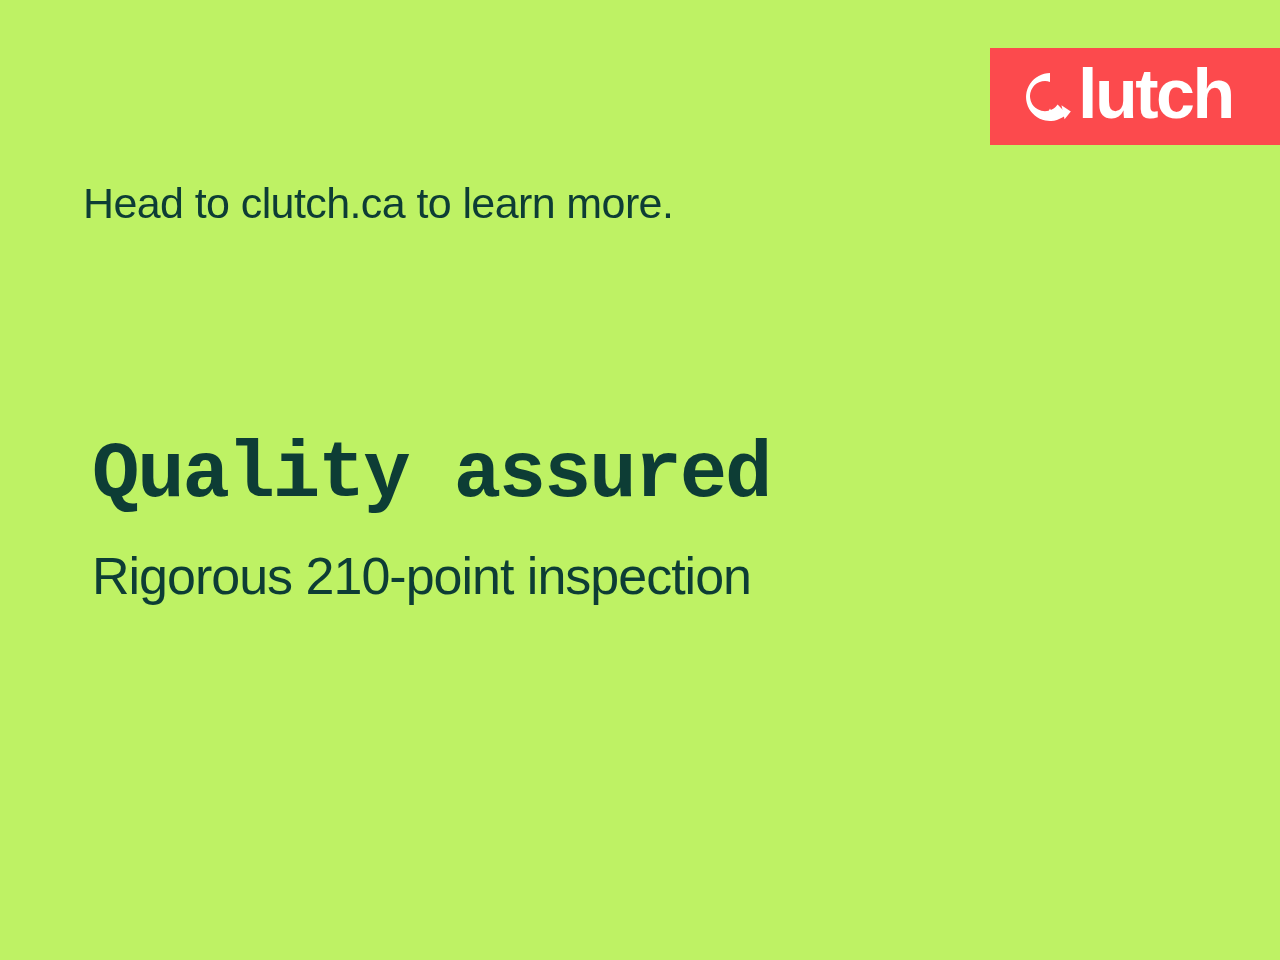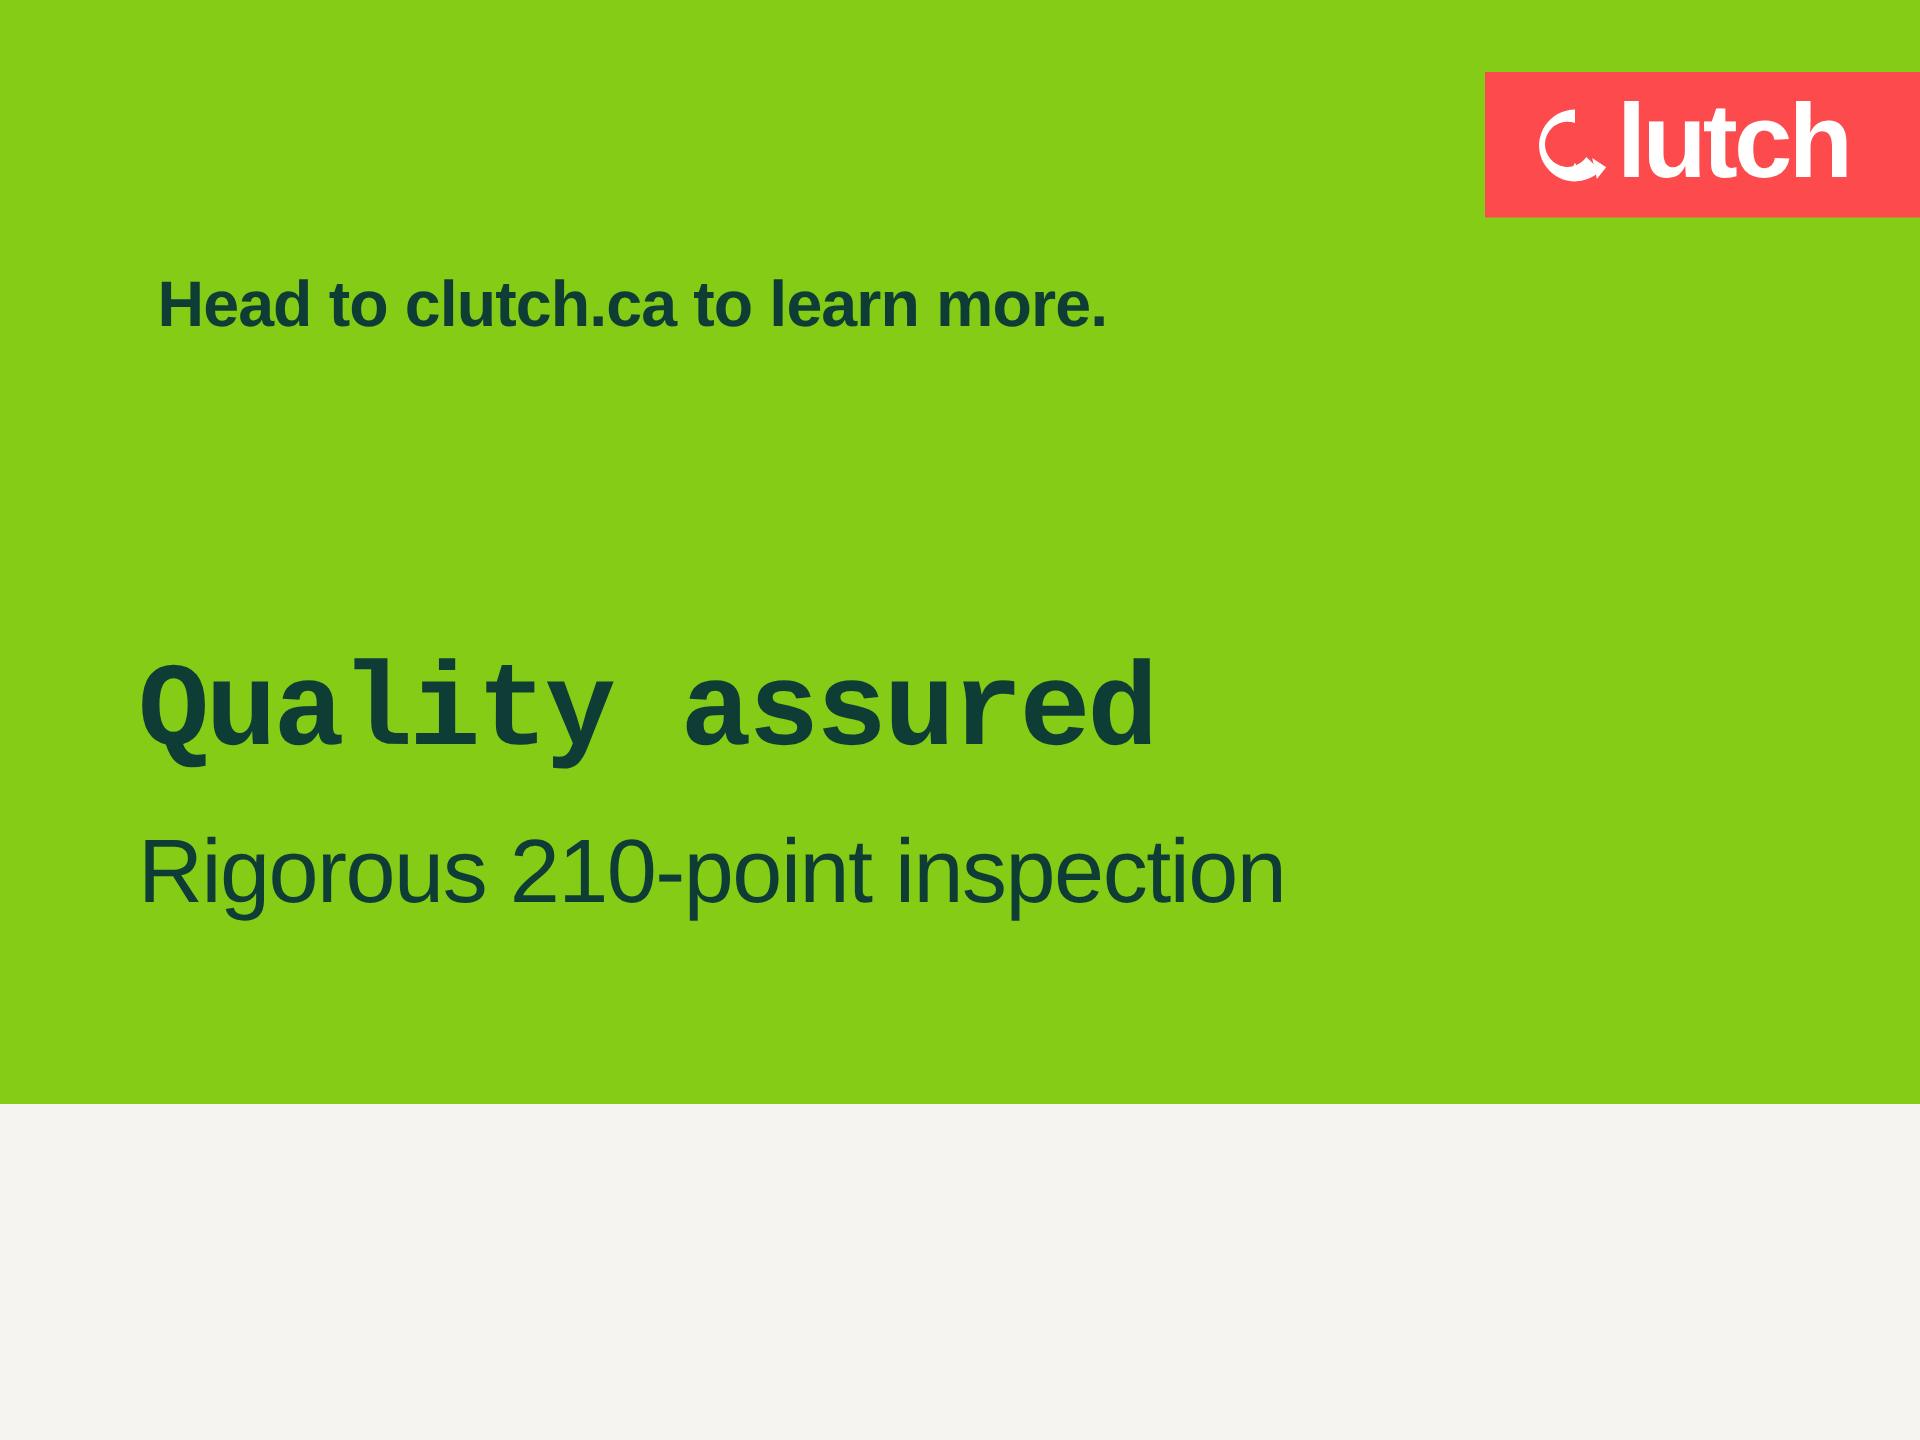--- a/index.html
+++ b/index.html
@@ -13,22 +13,22 @@
   body {
     background: #f6f4f1;
     font-family: "Liberation Sans", sans-serif;
     position: relative;
   }
 
   #slide {
     position: absolute;
     inset: 0;
     width: 1280px;
-    height: 736px;
-    background: #84cc16;
+    height: 960px;
+    background: #bef264;
     overflow: hidden;
   }
 
   
   .brand-bar {
     position: absolute;
     left: 990px;
     top: 48px;
     width: 300px;          
     height: 97px;
@@ -61,24 +61,24 @@
     letter-spacing: -2.5px;
     line-height: 1;
     margin-left: -2px;
     position: relative;
     top: -3px;
   }
 
   
   .eyebrow {
     position: absolute;
-    left: 105px;
+    left: 83px;
     top: 178px;
     font-size: 43px;
-    font-weight: 700;
+    font-weight: 400;
     color: #0d3d35;
     letter-spacing: -0.6px;
     line-height: 1.18;
     white-space: nowrap;
   }
 
   .headline {
     position: absolute;
     left: 92px;
     top: 436px;
@@ -88,21 +88,21 @@
     letter-spacing: -2.2px;
     line-height: 1.0;
     white-space: nowrap;
     font-family: Liberation Mono, monospace;
   }
 
   .subcopy {
     position: absolute;
     left: 92px;
     top: 544px;
-    font-size: 60px;
+    font-size: 52px;
     font-weight: 400;
     color: #0d3d35;
     letter-spacing: -1.0px;
     line-height: 1.24;
     text-align: right;
   }
 
   .subcopy-line { display: block; white-space: nowrap; }
 </style>
 </head>

